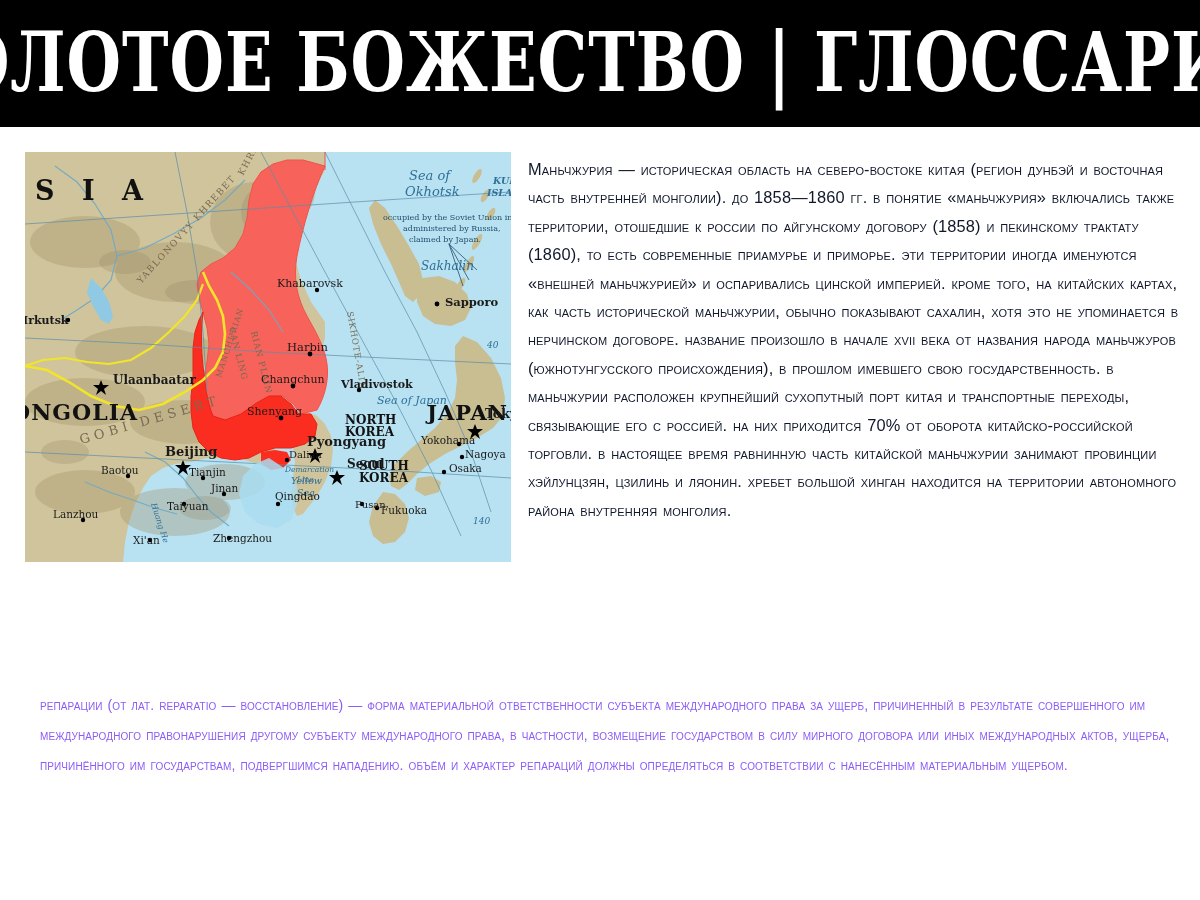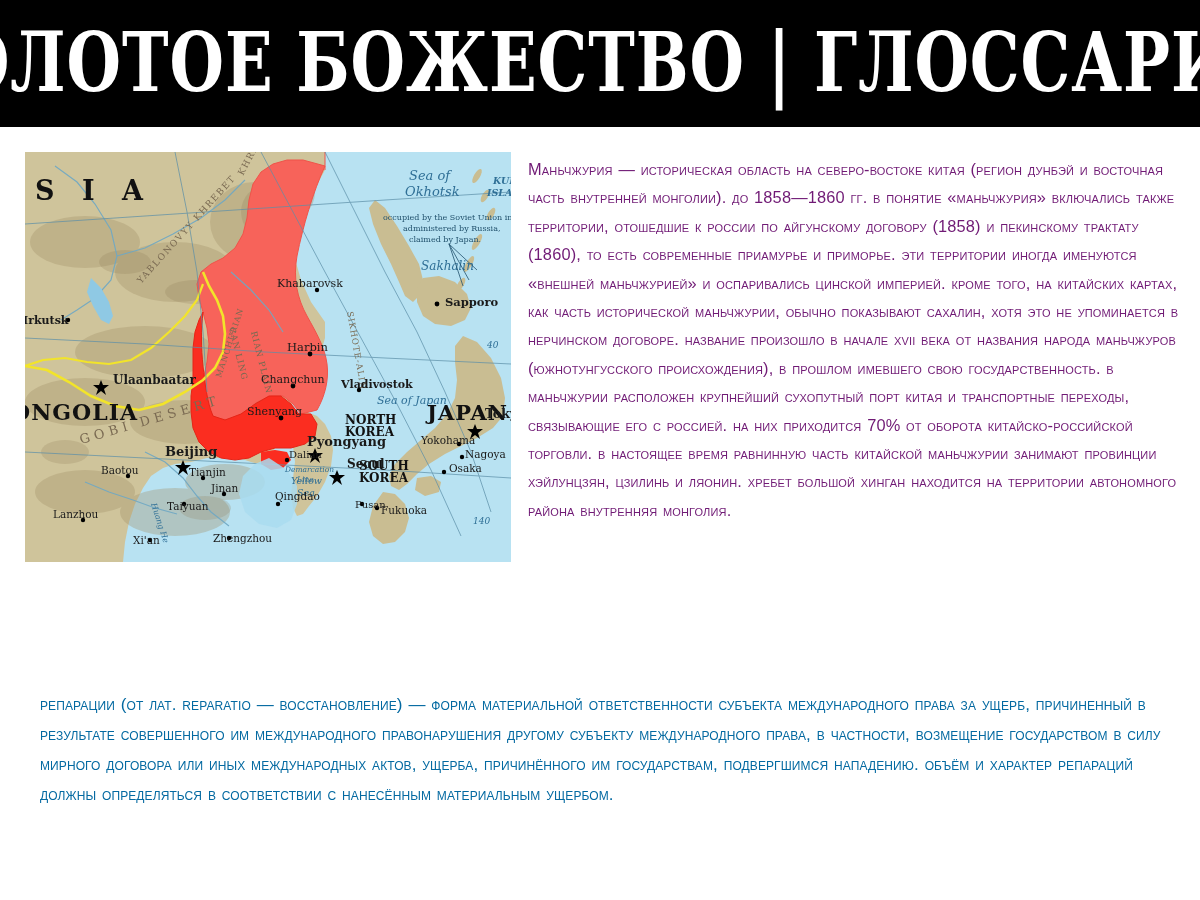--- a/index.html
+++ b/index.html
@@ -68,40 +68,40 @@
     background: #b8e2f2;
   }
   .map-svg { display: block; width: 486px; height: 410px; }
 
   
   .glossary-entry-main {
     position: absolute;
     left: 528px;
     top: 155px;
     width: 662px;
-    color: #701a75;
+    color: #0f172a;
     font-family: "Liberation Sans", sans-serif;
     font-size: 16.4px;
     line-height: 28.4px;
     letter-spacing: 0.15px;
     font-variant: small-caps;
     text-transform: lowercase;
     word-spacing: 1px;
     text-align: left;
   }
   .glossary-entry-main::first-letter { text-transform: uppercase; }
 
   .glossary-entry-reparations {
     position: absolute;
     left: 40px;
     top: 690px;
     width: 1132px;
-    color: #0369a1;
+    color: #8b5cf6;
     font-family: "Liberation Sans", sans-serif;
-    font-size: 17px;
+    font-size: 14px;
     line-height: 30px;
     letter-spacing: 0.1px;
     font-variant: small-caps;
     text-transform: lowercase;
     word-spacing: 1px;
     text-align: left;
   }
 
   
   .m-label  { font-family: "DejaVu Serif", serif; fill: #1a1a1a; }

